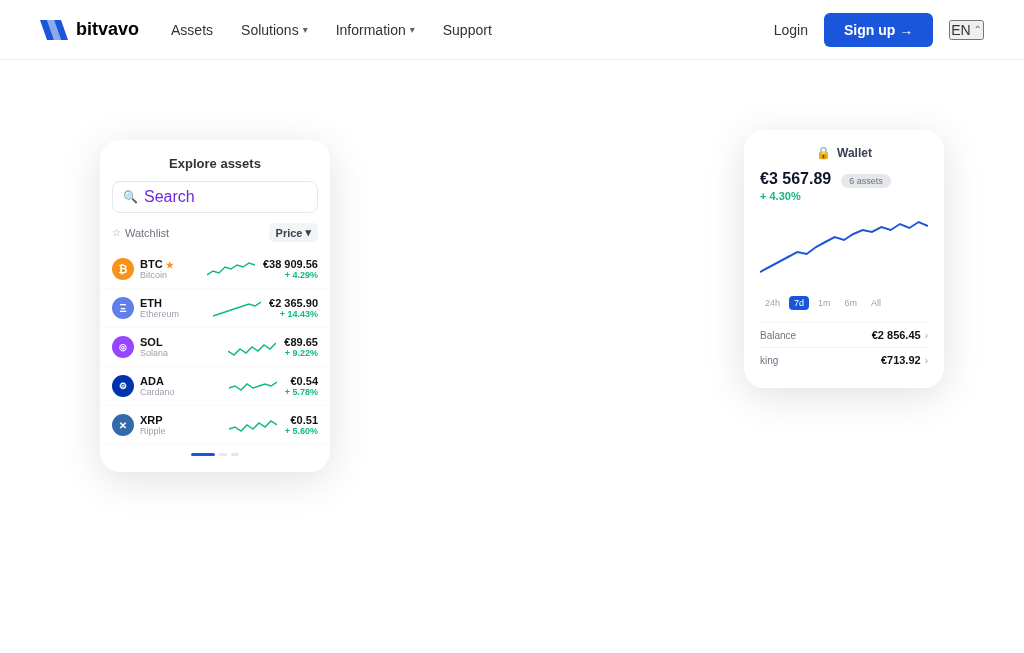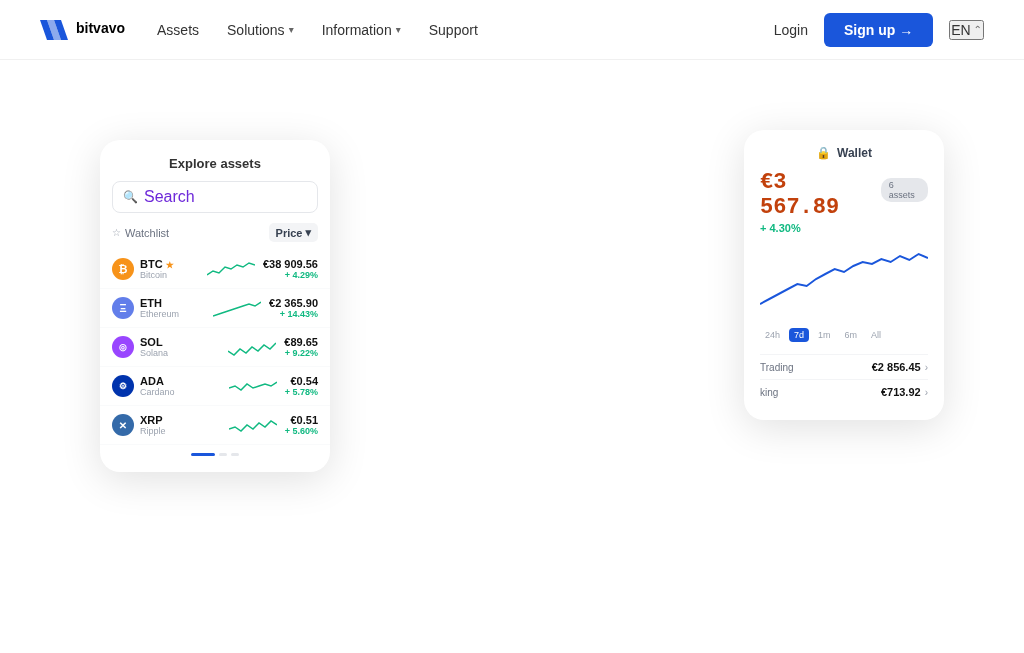--- a/index.html
+++ b/index.html
@@ -4,21 +4,21 @@
   <style>
     * { margin: 0; padding: 0; box-sizing: border-box; }
     body { font-family: -apple-system, BlinkMacSystemFont, 'Segoe UI', sans-serif; background: #fff; width: 1024px; height: 653px; overflow: hidden; }
 
     
     nav {
       display: flex; align-items: center; justify-content: space-between;
       padding: 0 40px; height: 60px; border-bottom: 1px solid #f0f0f0;
     }
     .nav-left { display: flex; align-items: center; gap: 32px; }
-    .logo { display: flex; align-items: flex-start; gap: 8px; font-weight: 700; font-size: 14px; color: #000; text-decoration: none; }
+    .logo { display: flex; align-items: flex-end; gap: 8px; font-weight: 700; font-size: 18px; color: #000; text-decoration: none; }
     .logo-icon { width: 28px; height: 20px; }
     .nav-links { display: flex; align-items: center; gap: 28px; }
     .nav-link { font-size: 14px; color: #333; text-decoration: none; cursor: pointer; display: flex; align-items: center; gap: 4px; }
     .chevron { font-size: 10px; color: #666; }
     .nav-right { display: flex; align-items: center; gap: 16px; }
     .btn-login { font-size: 14px; color: #333; background: none; border: none; cursor: pointer; }
     .btn-signup { background: #1a56db; color: #fff; border: none; border-radius: 6px; padding: 9px 20px; font-size: 14px; font-weight: 600; cursor: pointer; display: flex; align-items: center; gap: 6px; }
     .lang { font-size: 14px; color: #333; cursor: pointer; display: flex; align-items: center; gap: 3px; }
 
     
@@ -75,21 +75,21 @@
       width: 200px;
       padding: 16px;
       position: absolute;
       right: 20px;
       top: 10px;
       z-index: 2;
     }
     .wallet-header { display: flex; align-items: center; gap: 6px; margin-bottom: 10px; justify-content: center; }
     .wallet-icon { color: #10b981; font-size: 12px; }
     .wallet-label { font-size: 12px; font-weight: 600; color: #374151; }
-    .wallet-balance { font-size: 22px; font-weight: 800; color: #c2410c; font-family: Liberation Mono, monospace; }
+    .wallet-balance { font-size: 16px; font-weight: 800; color: #0f172a; }
     .wallet-assets-badge { background: #e5e7eb; border-radius: 10px; padding: 2px 8px; font-size: 9px; color: #6b7280; margin-left: 6px; }
     .wallet-change { color: #10b981; font-size: 11px; font-weight: 600; margin-bottom: 10px; }
 
     
     .wallet-chart { width: 100%; height: 70px; margin-bottom: 10px; }
     .time-tabs { display: flex; gap: 4px; margin-bottom: 12px; }
     .time-tab { font-size: 9px; color: #9ca3af; padding: 2px 5px; border-radius: 4px; cursor: pointer; }
     .time-tab.active { background: #1a56db; color: #fff; }
 
     .wallet-row { display: flex; align-items: center; justify-content: space-between; padding: 6px 0; border-top: 1px solid #f3f4f6; }
@@ -275,21 +275,21 @@
       <div class="time-tabs">
         <span class="time-tab">24h</span>
         <span class="time-tab active">7d</span>
         <span class="time-tab">1m</span>
         <span class="time-tab">6m</span>
         <span class="time-tab">All</span>
       </div>
 
       
       <div class="wallet-row">
-        <span class="wallet-row-label">Trading</span>
+        <span class="wallet-row-label">Balance</span>
         <span style="display:flex;align-items:center;">
           <span class="wallet-row-value">€2 856.45</span>
           <span class="wallet-row-arrow">›</span>
         </span>
       </div>
       <div class="wallet-row">
         <span class="wallet-row-label">king</span>
         <span style="display:flex;align-items:center;">
           <span class="wallet-row-value">€713.92</span>
           <span class="wallet-row-arrow">›</span>

